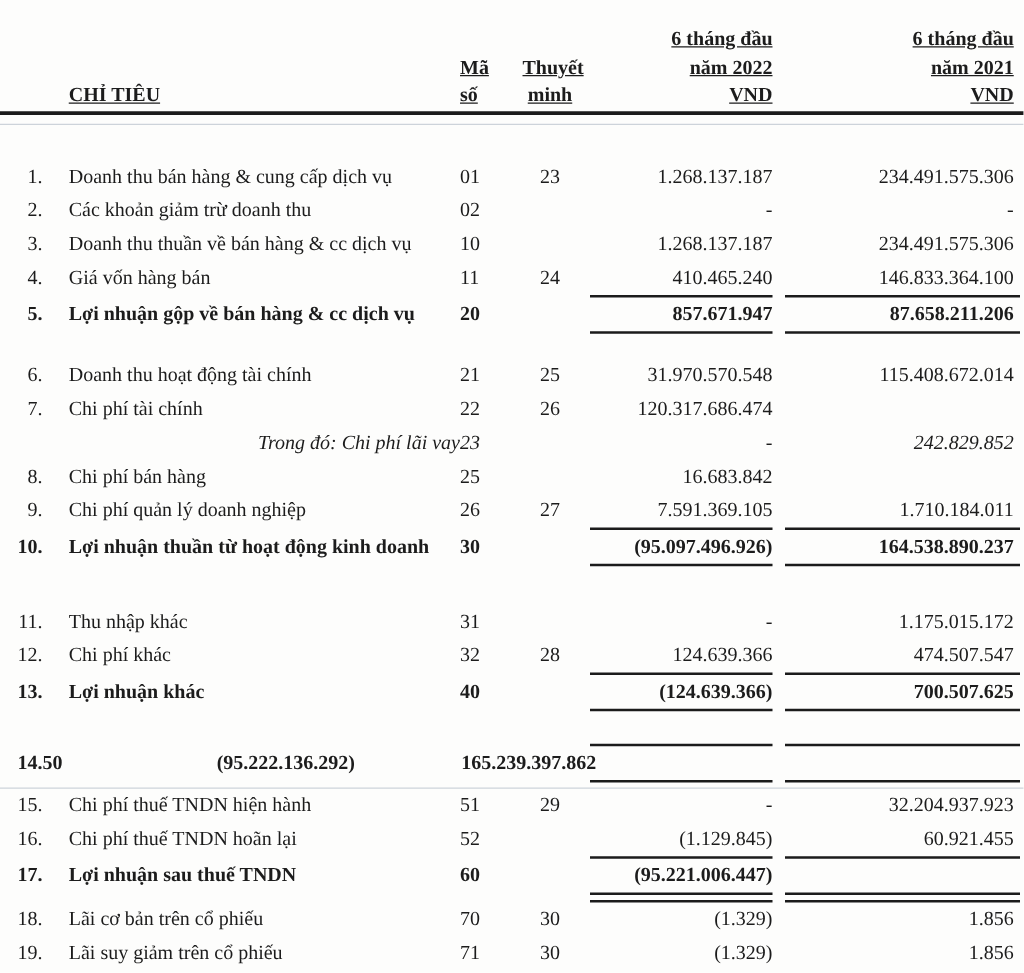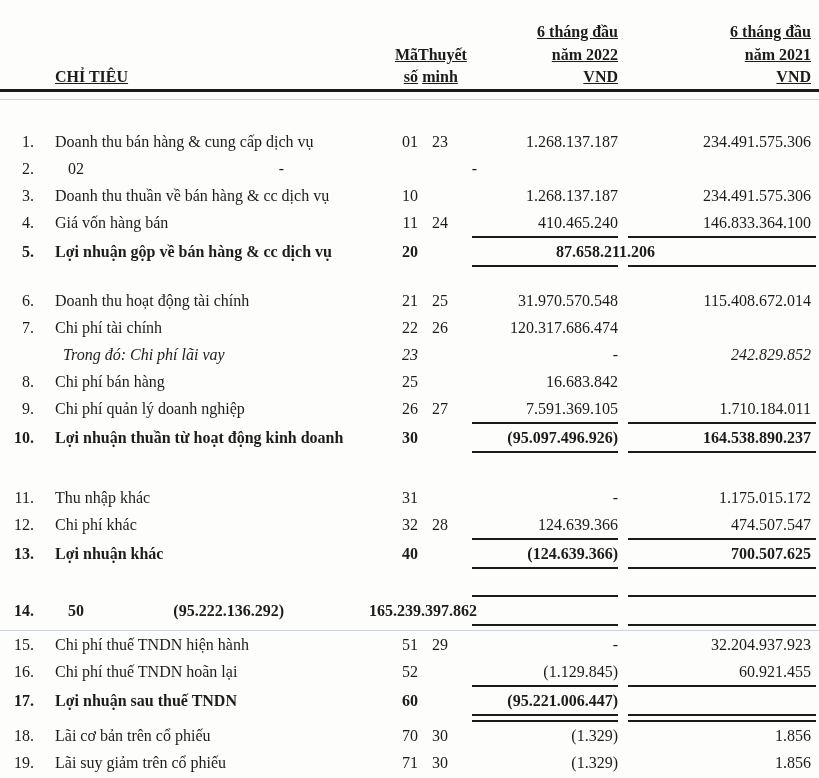--- a/index.html
+++ b/index.html
@@ -9,21 +9,21 @@
     background:#fdfdfc;
     font-family:"Liberation Serif","DejaVu Serif",serif;
     color:#1c1c1c;
     overflow:hidden;
     position:relative;
     box-sizing:border-box;
   }
   
   .c-num{width:34px;flex:none;text-align:right;}
   .c-label{width:334px;flex:none;padding-left:21px;box-sizing:border-box;white-space:nowrap;}
-  .c-ma{width:50px;flex:none;text-align:right;}
+  .c-ma{width:50px;flex:none;text-align:left;}
   .c-tm{width:44px;flex:none;text-align:center;white-space:nowrap;}
   .c-v1{width:156px;flex:none;text-align:right;}
   .c-sp{width:10px;flex:none;}
   .c-v2{width:188px;flex:none;text-align:right;padding-right:5px;box-sizing:border-box;}
 
   
   .header{
     display:flex;align-items:flex-end;
     height:92px;box-sizing:border-box;
     padding-top:14px;
@@ -85,20 +85,21 @@
         <div class="c-num">1.</div>
         <div class="c-label">Doanh thu bán hàng &amp; cung cấp dịch vụ</div>
         <div class="c-ma">01</div>
         <div class="c-tm">23</div>
         <div class="c-v1">1.268.137.187</div>
         <div class="c-sp"></div>
         <div class="c-v2">234.491.575.306</div>
       </div>
       <div class="row">
         <div class="c-num">2.</div>
+        <div class="c-label">Các khoản giảm trừ doanh thu</div>
         <div class="c-ma">02</div>
         <div class="c-tm"></div>
         <div class="c-v1">-</div>
         <div class="c-sp"></div>
         <div class="c-v2">-</div>
       </div>
       <div class="row">
         <div class="c-num">3.</div>
         <div class="c-label">Doanh thu thuần về bán hàng &amp; cc dịch vụ</div>
         <div class="c-ma">10</div>
@@ -127,20 +128,21 @@
         <div class="c-sp"></div>
         <div class="c-v2">
           <div class="seg"></div>
         </div>
       </div>
       <div class="row bold">
         <div class="c-num">5.</div>
         <div class="c-label">Lợi nhuận gộp về bán hàng &amp; cc dịch vụ</div>
         <div class="c-ma">20</div>
         <div class="c-tm"></div>
+        <div class="c-v1">857.671.947</div>
         <div class="c-sp"></div>
         <div class="c-v2">87.658.211.206</div>
       </div>
       <div class="rrow">
         <div class="c-num"></div>
         <div class="c-label"></div>
         <div class="c-ma"></div>
         <div class="c-tm"></div>
         <div class="c-v1">
           <div class="seg"></div>
@@ -163,21 +165,21 @@
       <div class="row">
         <div class="c-num">7.</div>
         <div class="c-label">Chi phí tài chính</div>
         <div class="c-ma">22</div>
         <div class="c-tm">26</div>
         <div class="c-v1">120.317.686.474</div>
         <div class="c-sp"></div>
       </div>
       <div class="row italic">
         <div class="c-num"></div>
-        <div class="c-label" style="padding-left: 29px;">Trong đó: Chi phí lãi vay</div>
+        <div class="c-label" style="padding-left: 29px; text-align: right;">Trong đó: Chi phí lãi vay</div>
         <div class="c-ma">23</div>
         <div class="c-tm"></div>
         <div class="c-v1">-</div>
         <div class="c-sp"></div>
         <div class="c-v2">242.829.852</div>
       </div>
       <div class="row">
         <div class="c-num">8.</div>
         <div class="c-label">Chi phí bán hàng</div>
         <div class="c-ma">25</div>

